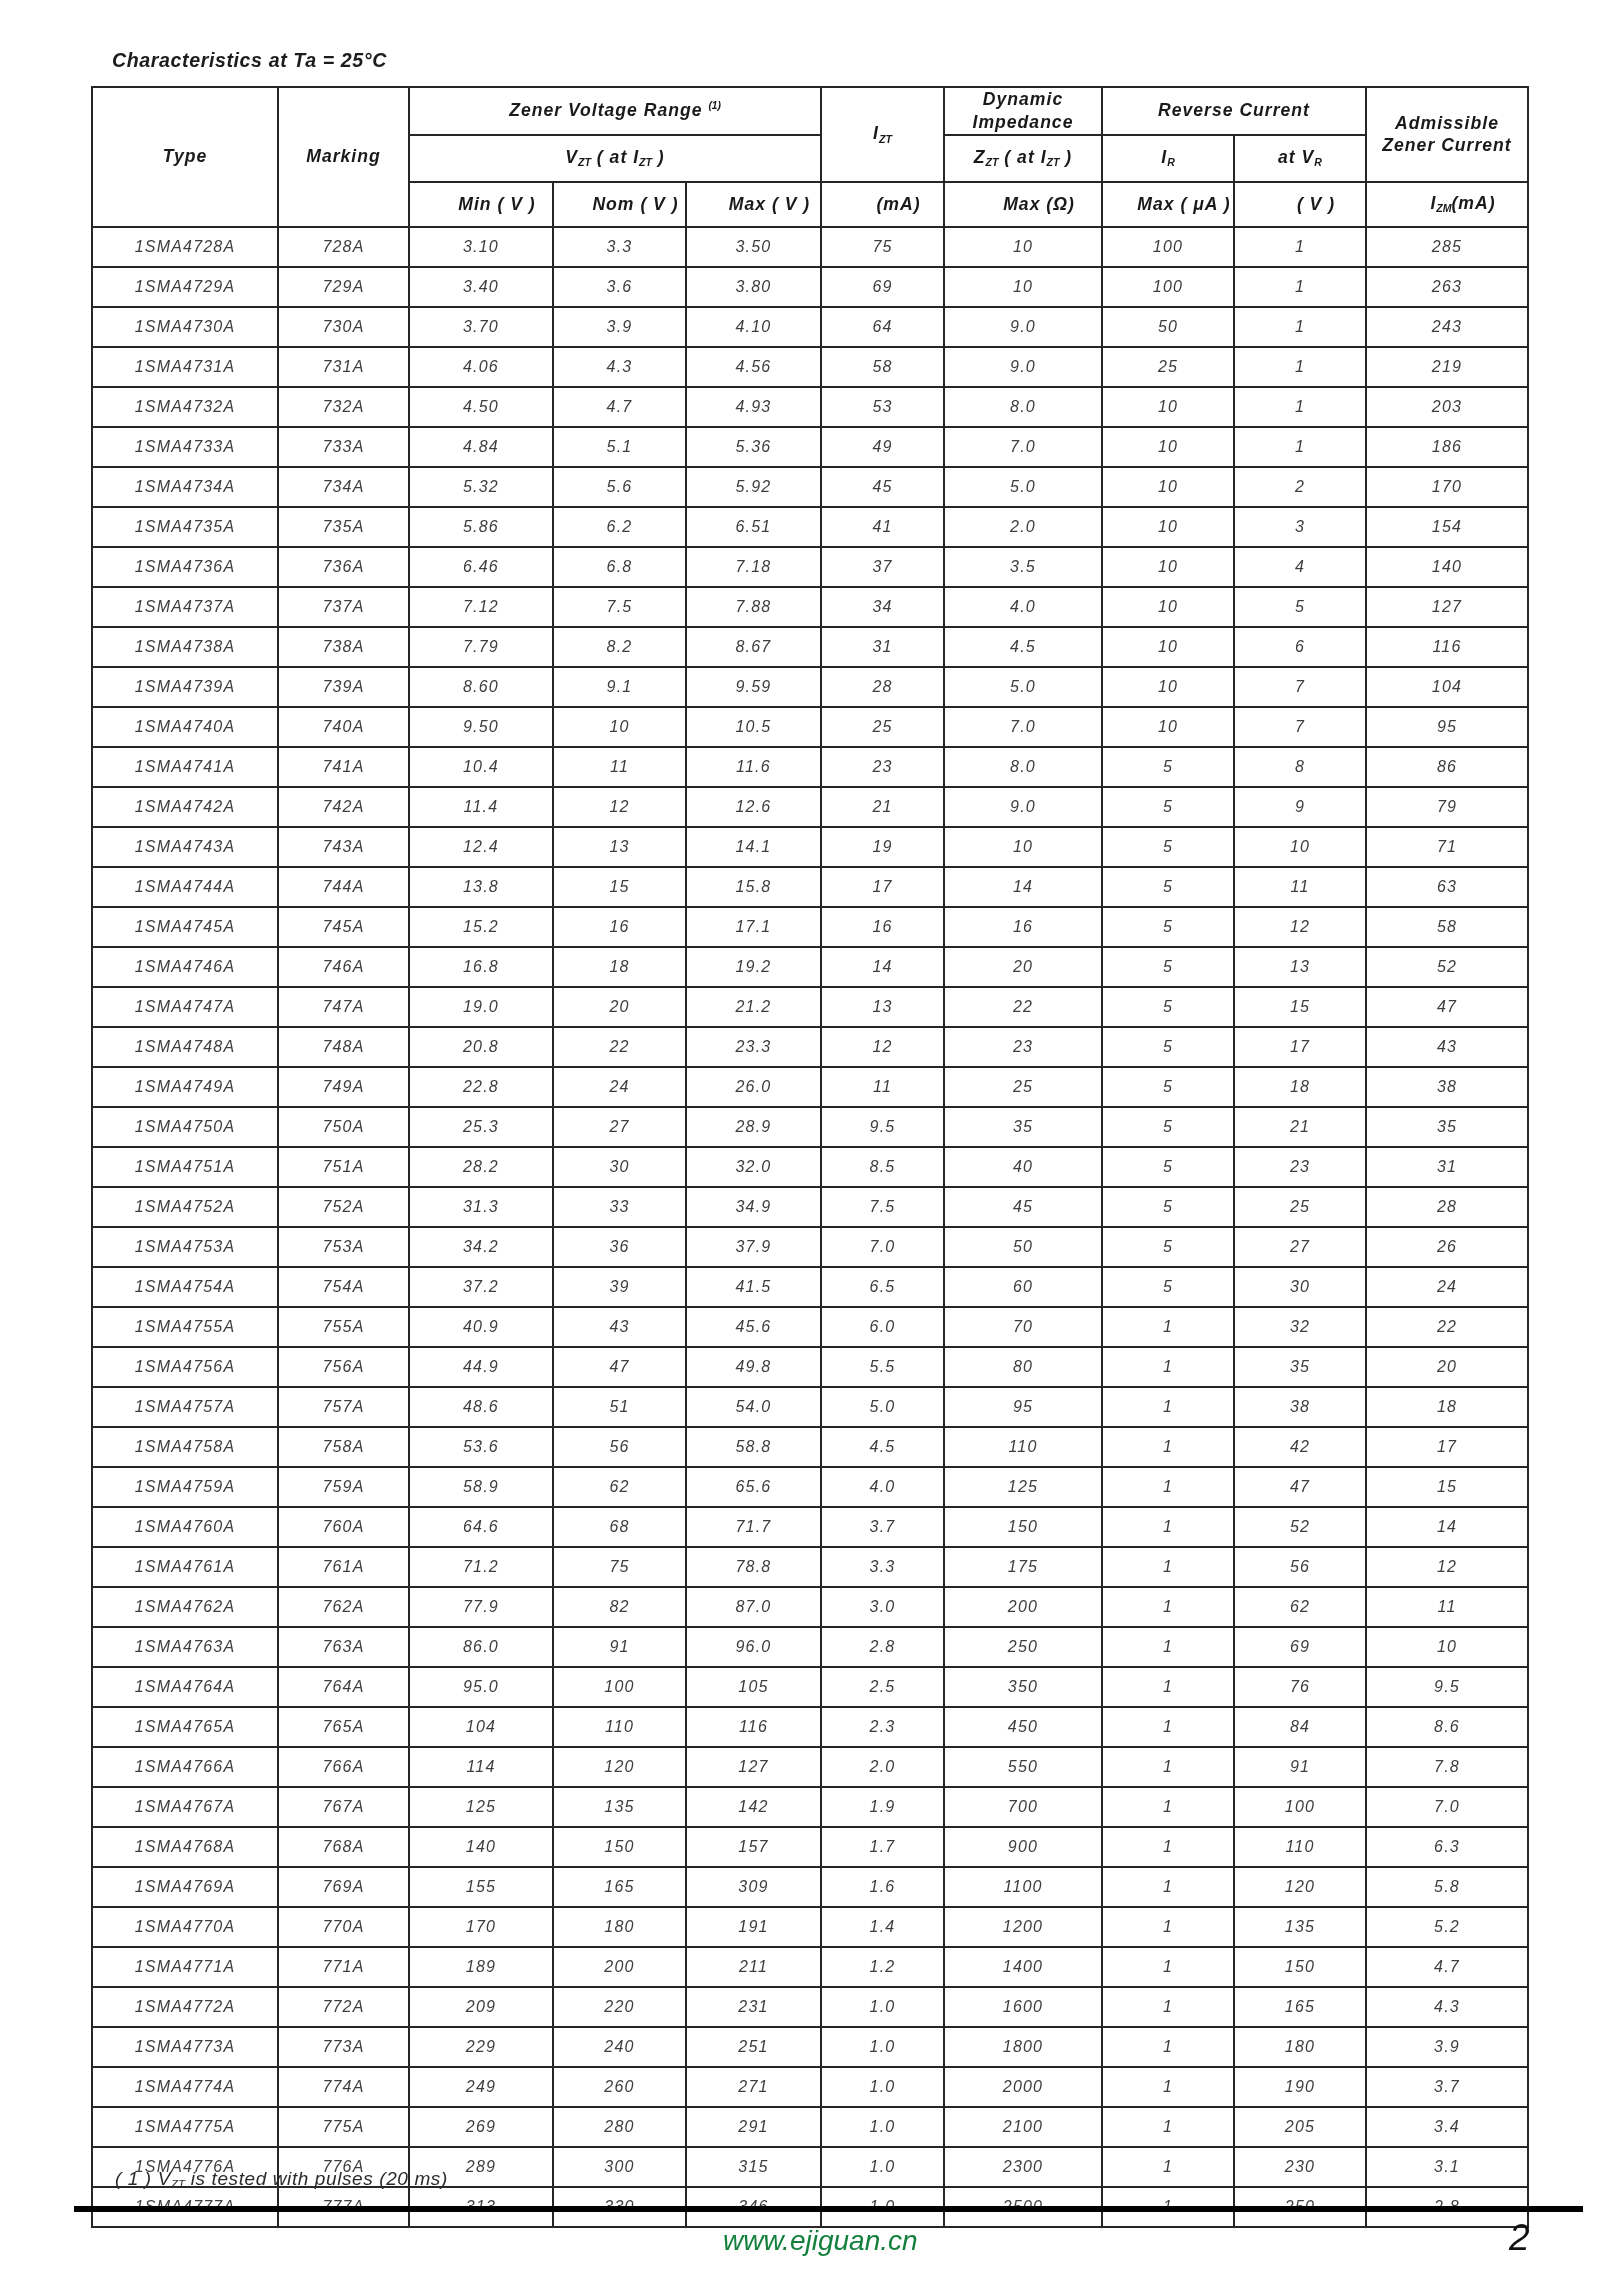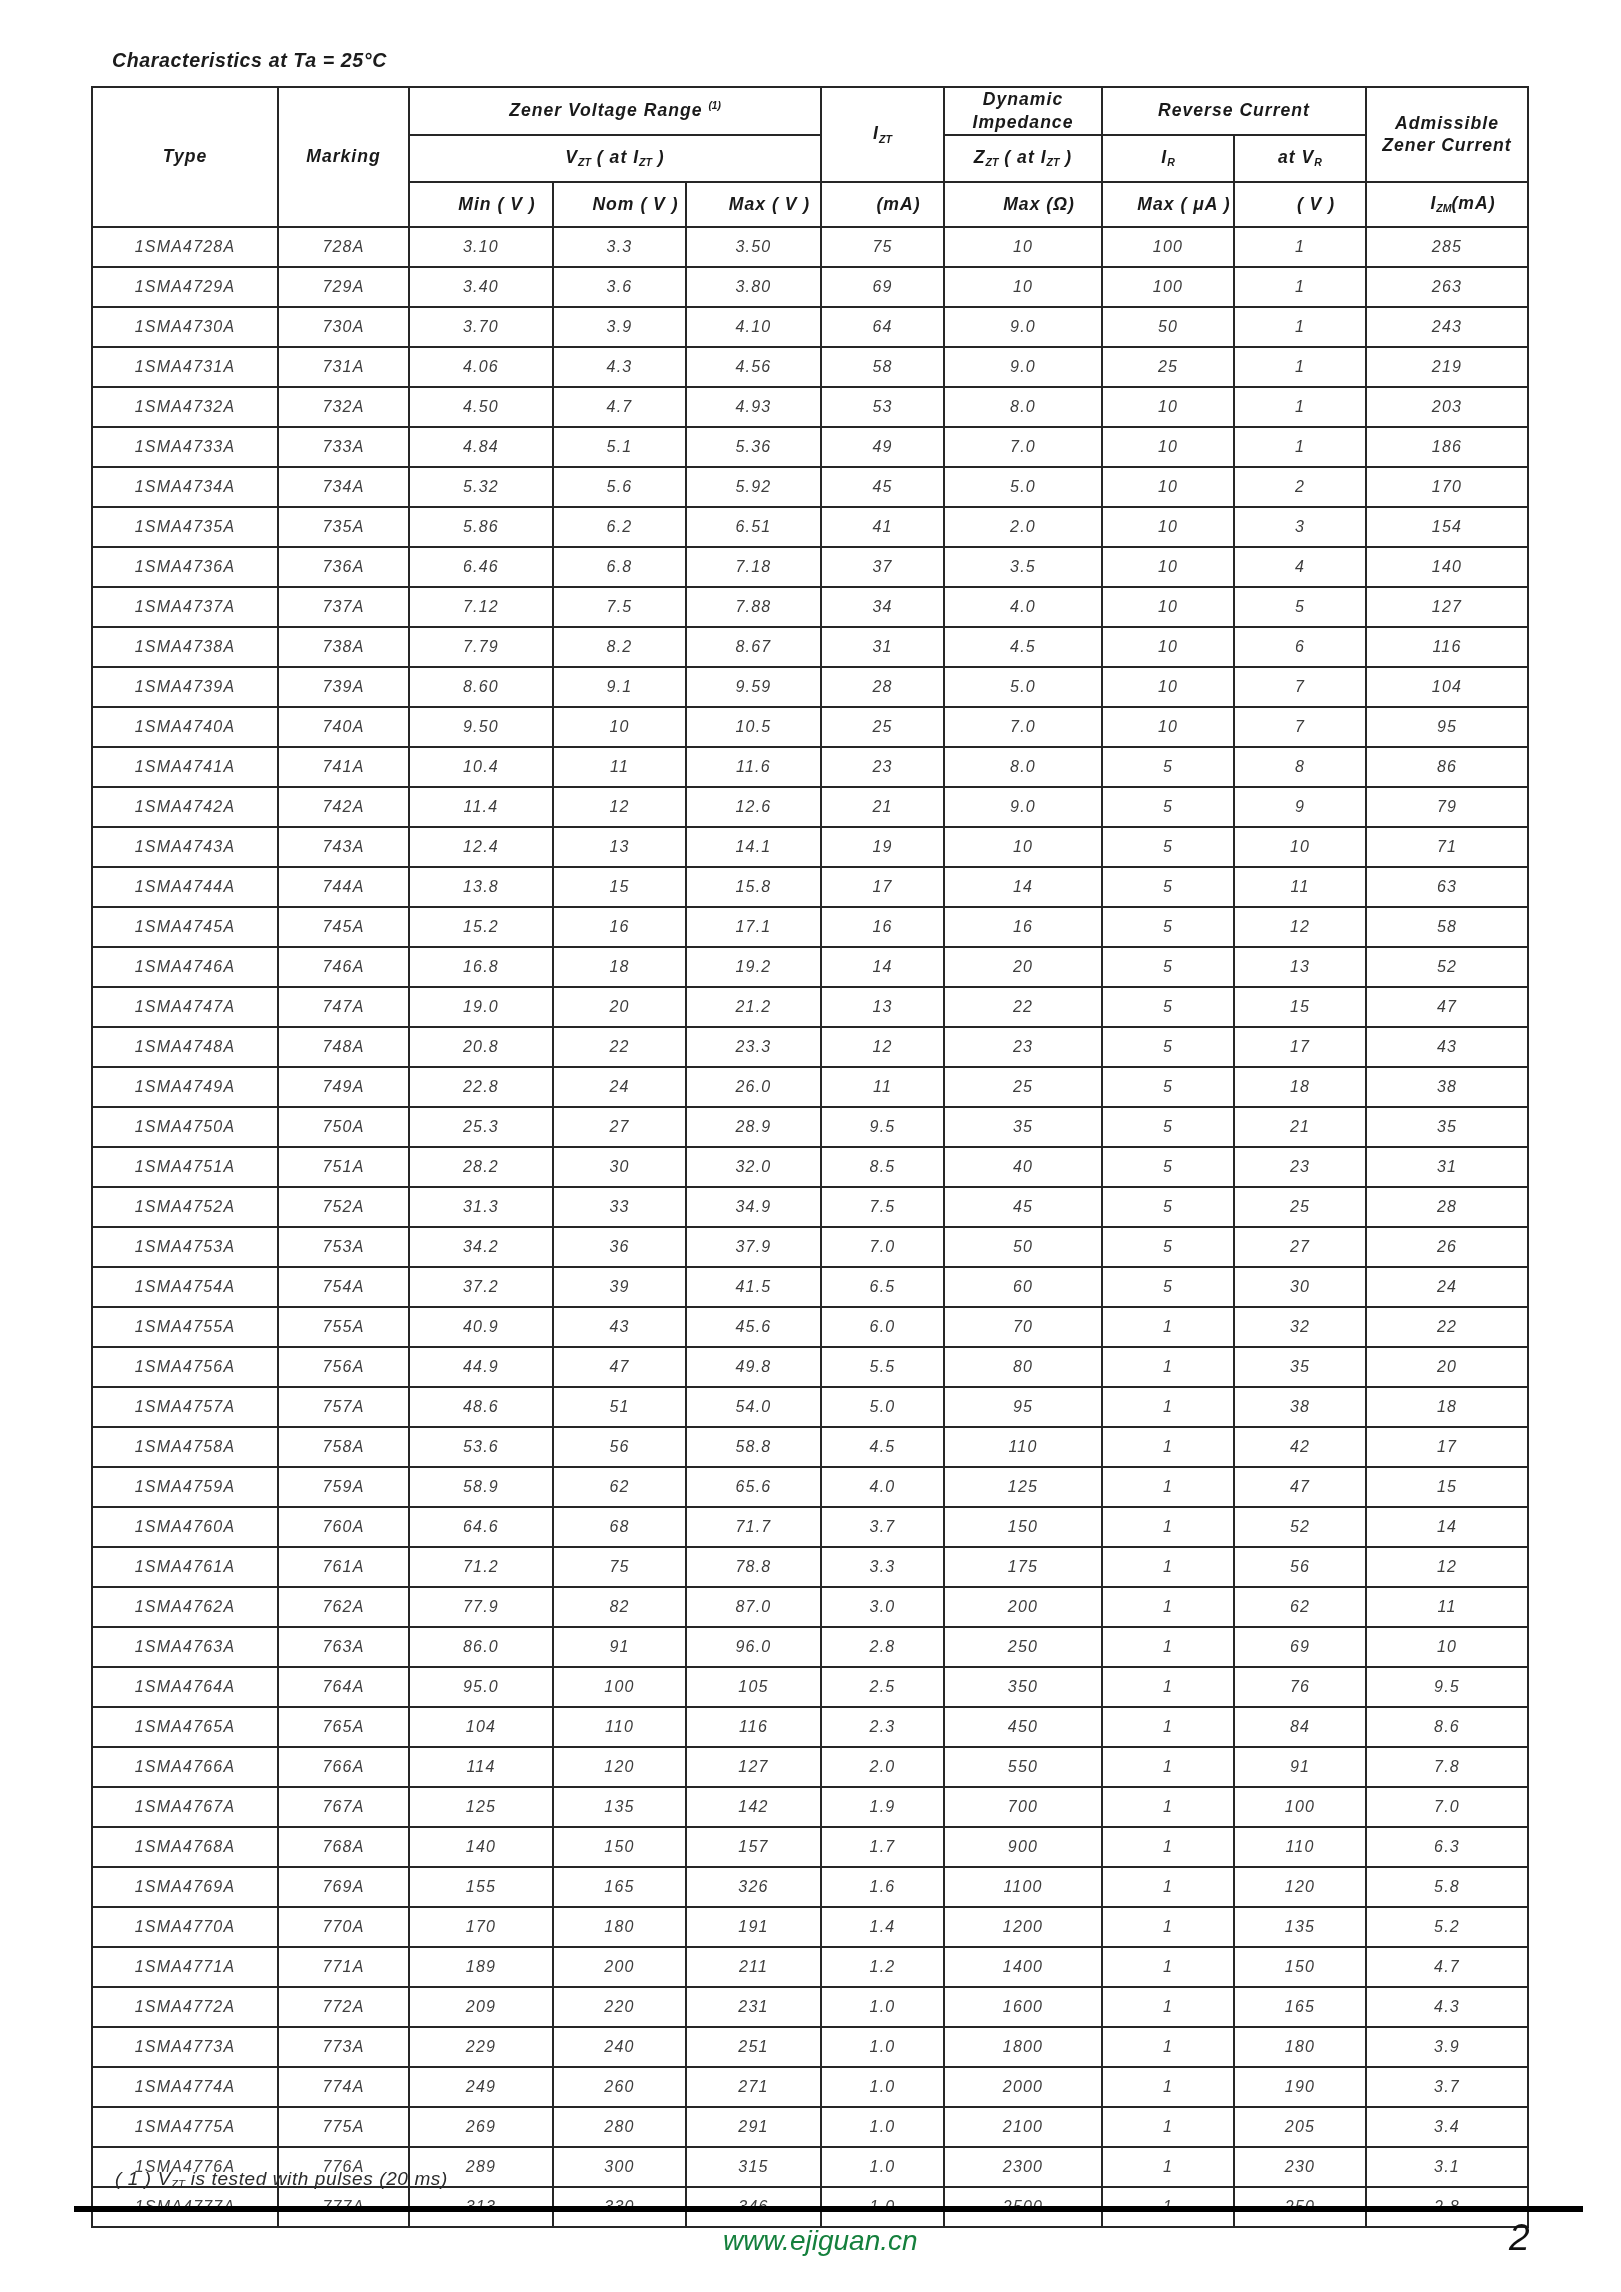--- a/index.html
+++ b/index.html
@@ -644,21 +644,21 @@
           <td>900</td>
           <td>1</td>
           <td>110</td>
           <td>6.3</td>
         </tr>
         <tr>
           <td>1SMA4769A</td>
           <td>769A</td>
           <td>155</td>
           <td>165</td>
-          <td>326</td>
+          <td>309</td>
           <td>1.6</td>
           <td>1100</td>
           <td>1</td>
           <td>120</td>
           <td>5.8</td>
         </tr>
         <tr>
           <td>1SMA4770A</td>
           <td>770A</td>
           <td>170</td>

